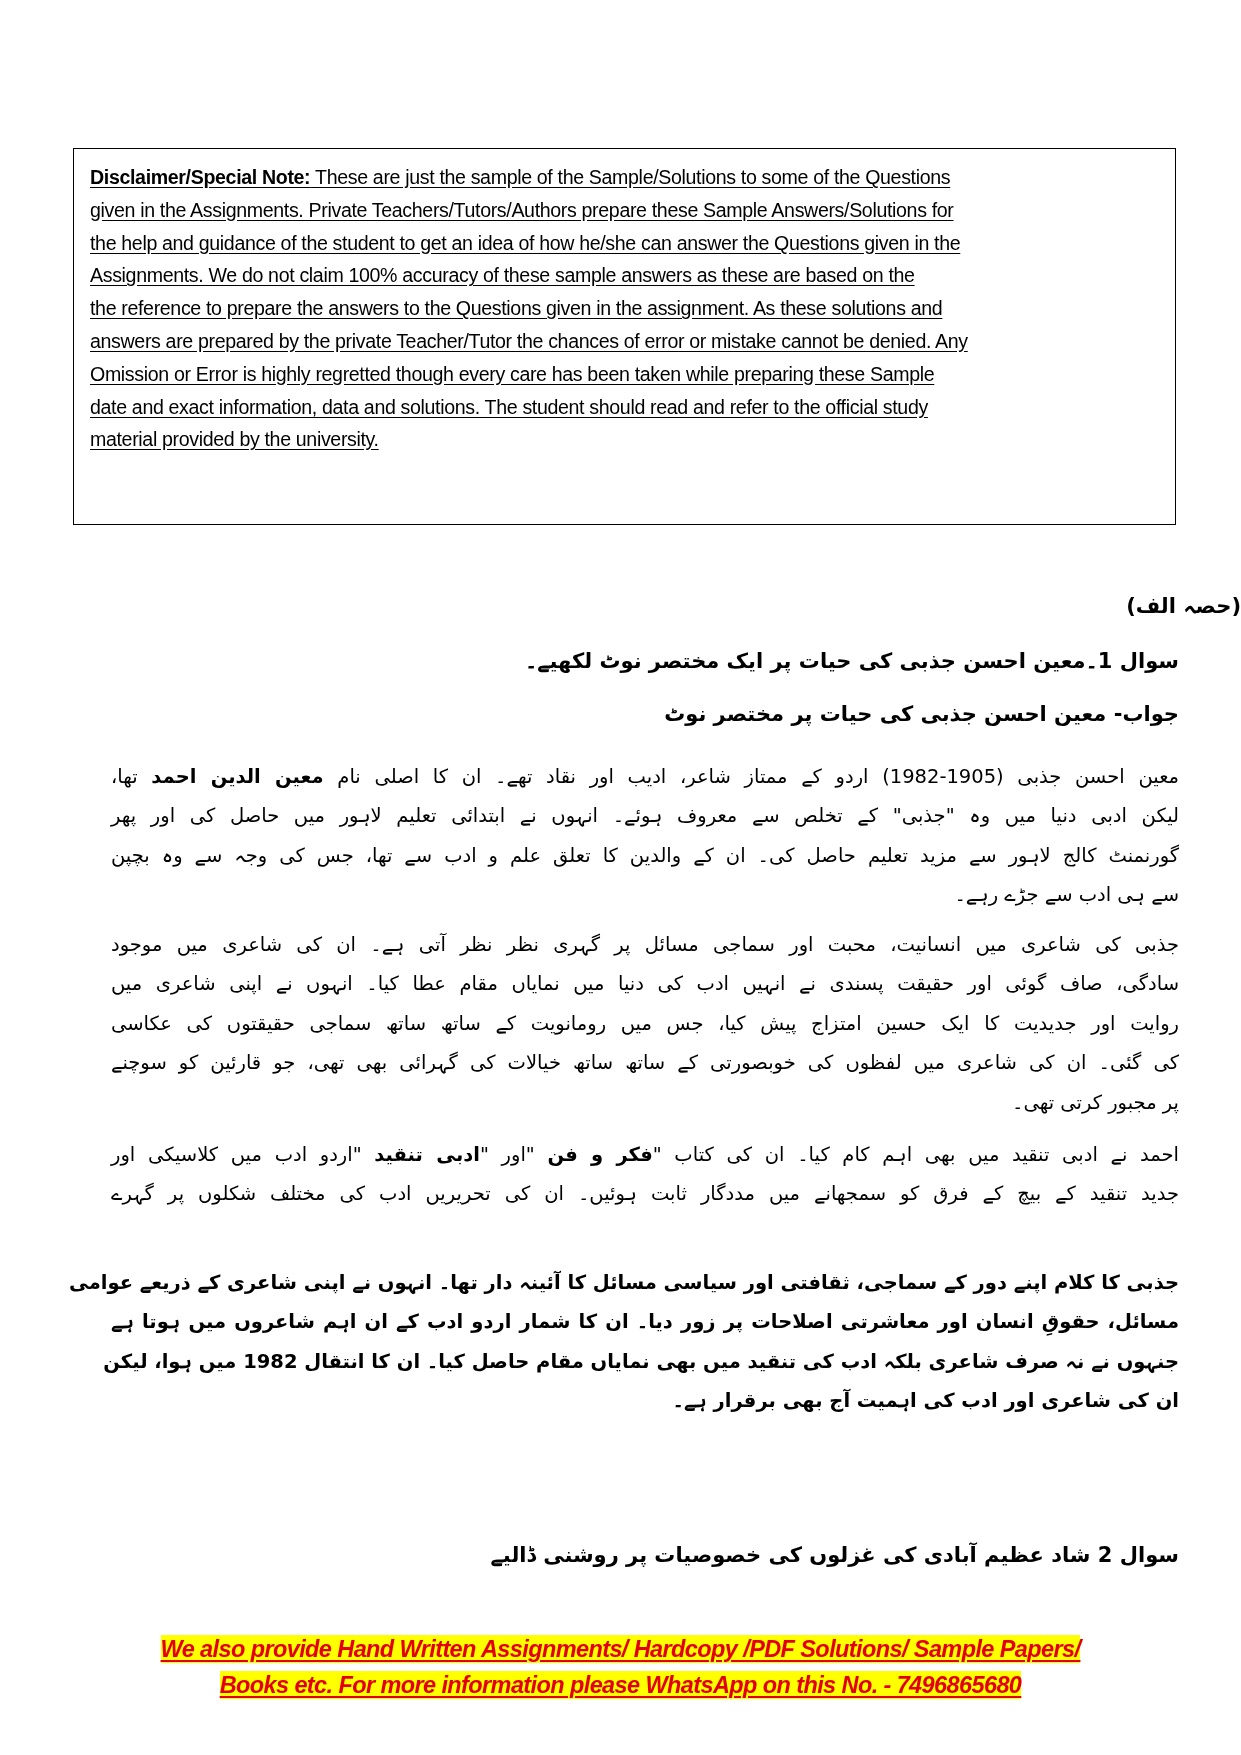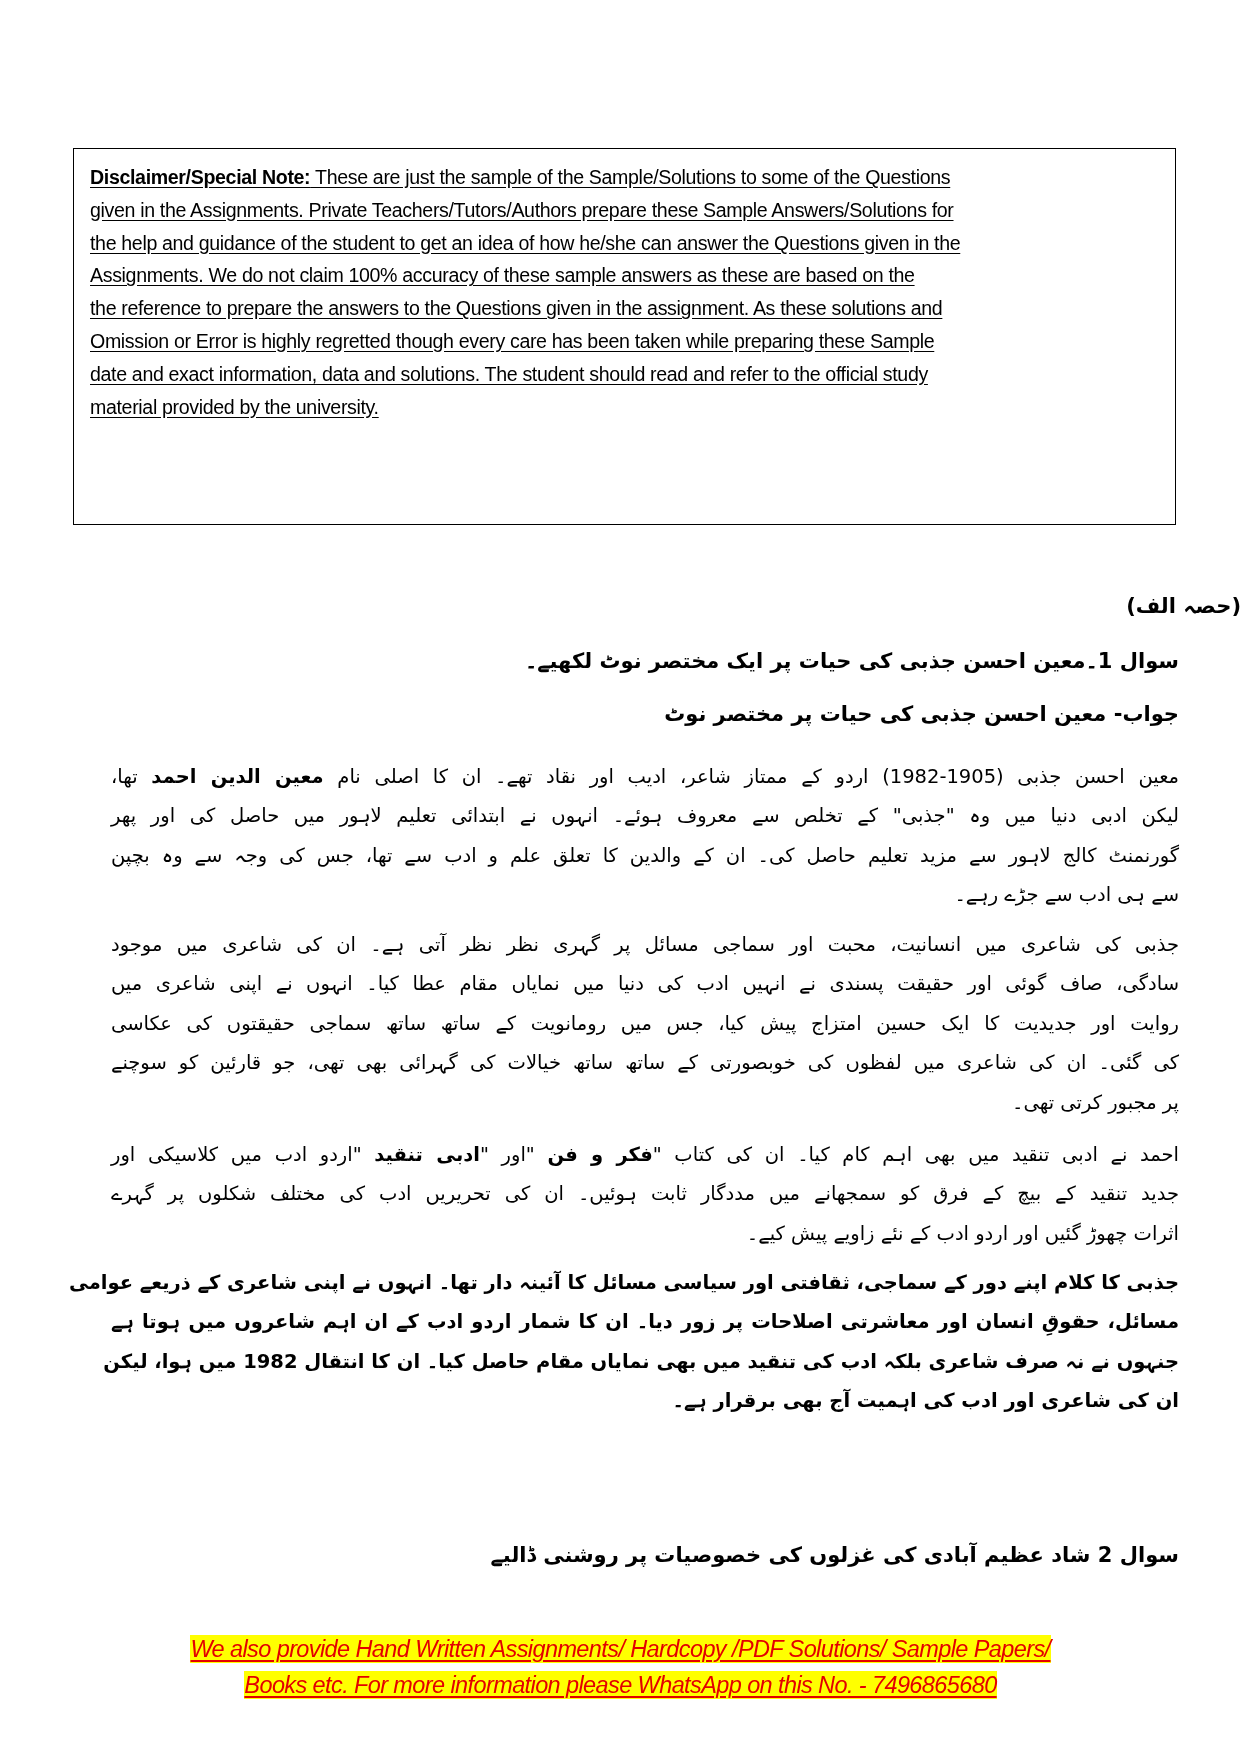--- a/index.html
+++ b/index.html
@@ -26,35 +26,36 @@
 
   .para { position: absolute; right: 62px; width: 1068px; font-size: 19.5px; }
   .para .pline { display: block; height: 39.4px; line-height: 39.4px; text-align: justify; text-align-last: justify; }
   .para .pline.last { text-align-last: right; }
   .para b { font-weight: bold; }
   .p1 { top: 757px; }
   .p2 { top: 925px; }
   .p3 { top: 1135px; }
   .p4 { top: 1263px; font-weight: bold; }
 
-  .footer { position: absolute; left: 0; width: 1241px; text-align: center; font-family: "Liberation Sans", sans-serif; font-weight: normal; font-style: italic; color: #e30000; font-size: 23.5px; letter-spacing: -0.6px; }
+  .footer { position: absolute; left: 0; width: 1241px; text-align: center; font-family: "Liberation Sans", sans-serif; font-weight: bold; font-style: italic; color: #e30000; font-size: 23.5px; letter-spacing: -0.6px; }
   .footer span { background: #ffff00; text-decoration: underline; text-underline-offset: 3px; text-decoration-thickness: 2px; padding: 1px 0; }
   .footer-1 { top: 1636px; }
   .footer-2 { top: 1672px; }
 </style>
 </head>
 <body>
 
 <div class="disclaimer-box">
   <div class="disclaimer-text">
     <span class="line"><span class="lead">Disclaimer/Special Note:</span><span> These are just the sample of the Sample/Solutions to some of the Questions </span></span>
     <span class="line">given in the Assignments. Private Teachers/Tutors/Authors prepare these Sample Answers/Solutions for </span>
     <span class="line">the help and guidance of the student to get an idea of how he/she can answer the Questions given in the </span>
     <span class="line">Assignments. We do not claim 100% accuracy of these sample answers as these are based on the </span>
     <span class="line">the reference to prepare the answers to the Questions given in the assignment. As these solutions and </span>
+    <span class="line">answers are prepared by the private Teacher/Tutor the chances of error or mistake cannot be denied. Any </span>
     <span class="line">Omission or Error is highly regretted though every care has been taken while preparing these Sample </span>
     <span class="line">date and exact information, data and solutions. The student should read and refer to the official study </span>
     <span class="line">material provided by the university.</span>
   </div>
 </div>
 
 <div class="heading section-title rtl">(حصہ الف)</div>
 <div class="heading q1-heading rtl">سوال 1۔معین احسن جذبی کی حیات پر ایک مختصر نوٹ لکھیے۔</div>
 <div class="heading answer-heading rtl">جواب- معین احسن جذبی کی حیات پر مختصر نوٹ</div>
 
@@ -69,21 +70,20 @@
   <span class="pline">جذبی کی شاعری میں انسانیت، محبت اور سماجی مسائل پر گہری نظر نظر آتی ہے۔ ان کی شاعری میں موجود</span>
   <span class="pline">سادگی، صاف گوئی اور حقیقت پسندی نے انہیں ادب کی دنیا میں نمایاں مقام عطا کیا۔ انہوں نے اپنی شاعری میں</span>
   <span class="pline">روایت اور جدیدیت کا ایک حسین امتزاج پیش کیا، جس میں رومانویت کے ساتھ ساتھ سماجی حقیقتوں کی عکاسی</span>
   <span class="pline">کی گئی۔ ان کی شاعری میں لفظوں کی خوبصورتی کے ساتھ ساتھ خیالات کی گہرائی بھی تھی، جو قارئین کو سوچنے</span>
   <span class="pline last">پر مجبور کرتی تھی۔</span>
 </div>
 
 <div class="para p3 rtl">
   <span class="pline"><span>احمد نے ادبی تنقید میں بھی اہم کام کیا۔ ان کی کتاب "</span><b>فکر و فن</b><span> "اور "</span><b>ادبی تنقید</b><span> "اردو ادب میں کلاسیکی اور</span></span>
   <span class="pline">جدید تنقید کے بیچ کے فرق کو سمجھانے میں مددگار ثابت ہوئیں۔ ان کی تحریریں ادب کی مختلف شکلوں پر گہرے</span>
-  <span class="pline last">اثرات چھوڑ گئیں اور اردو ادب کے نئے زاویے پیش کیے۔</span>
 </div>
 
 <div class="para p4 rtl">
   <span class="pline">جذبی کا کلام اپنے دور کے سماجی، ثقافتی اور سیاسی مسائل کا آئینہ دار تھا۔ انہوں نے اپنی شاعری کے ذریعے عوامی</span>
   <span class="pline">مسائل، حقوقِ انسان اور معاشرتی اصلاحات پر زور دیا۔ ان کا شمار اردو ادب کے ان اہم شاعروں میں ہوتا ہے</span>
   <span class="pline">جنہوں نے نہ صرف شاعری بلکہ ادب کی تنقید میں بھی نمایاں مقام حاصل کیا۔ ان کا انتقال 1982 میں ہوا، لیکن</span>
   <span class="pline last">ان کی شاعری اور ادب کی اہمیت آج بھی برقرار ہے۔</span>
 </div>
 
 <div class="heading q2-heading rtl">سوال 2 شاد عظیم آبادی کی غزلوں کی خصوصیات پر روشنی ڈالیے</div>

